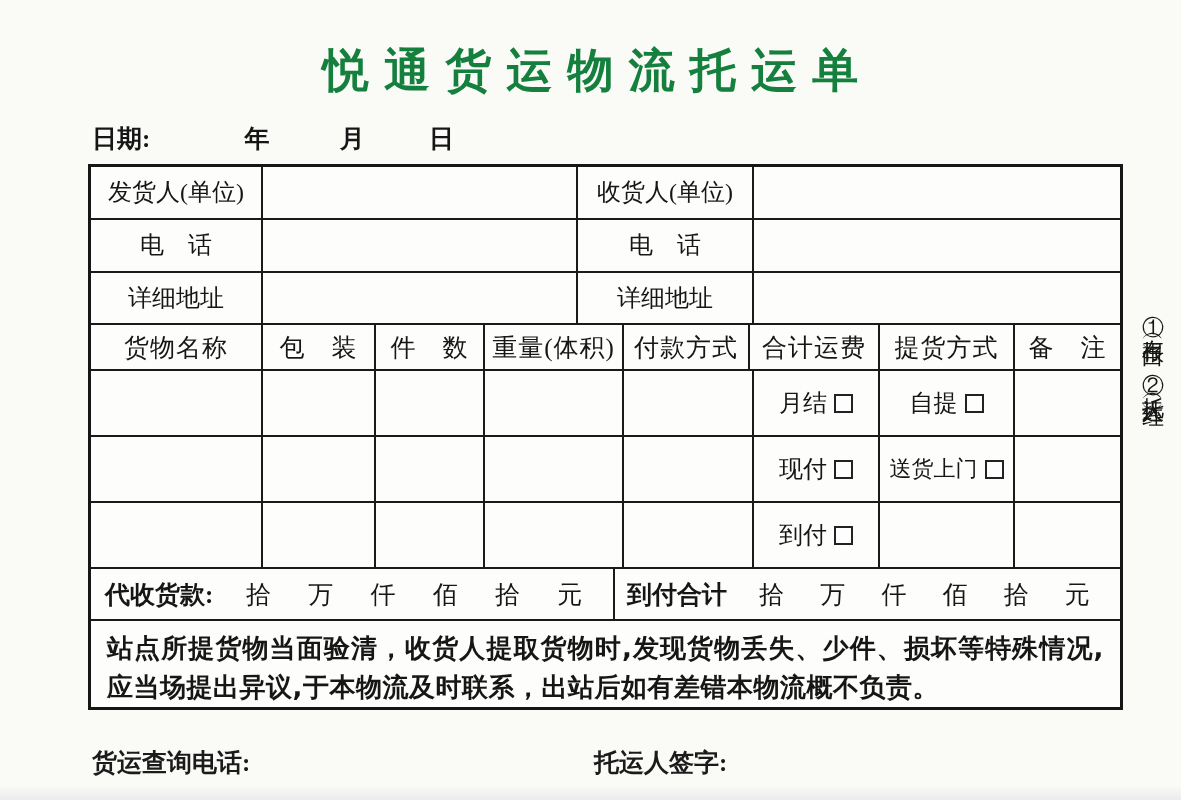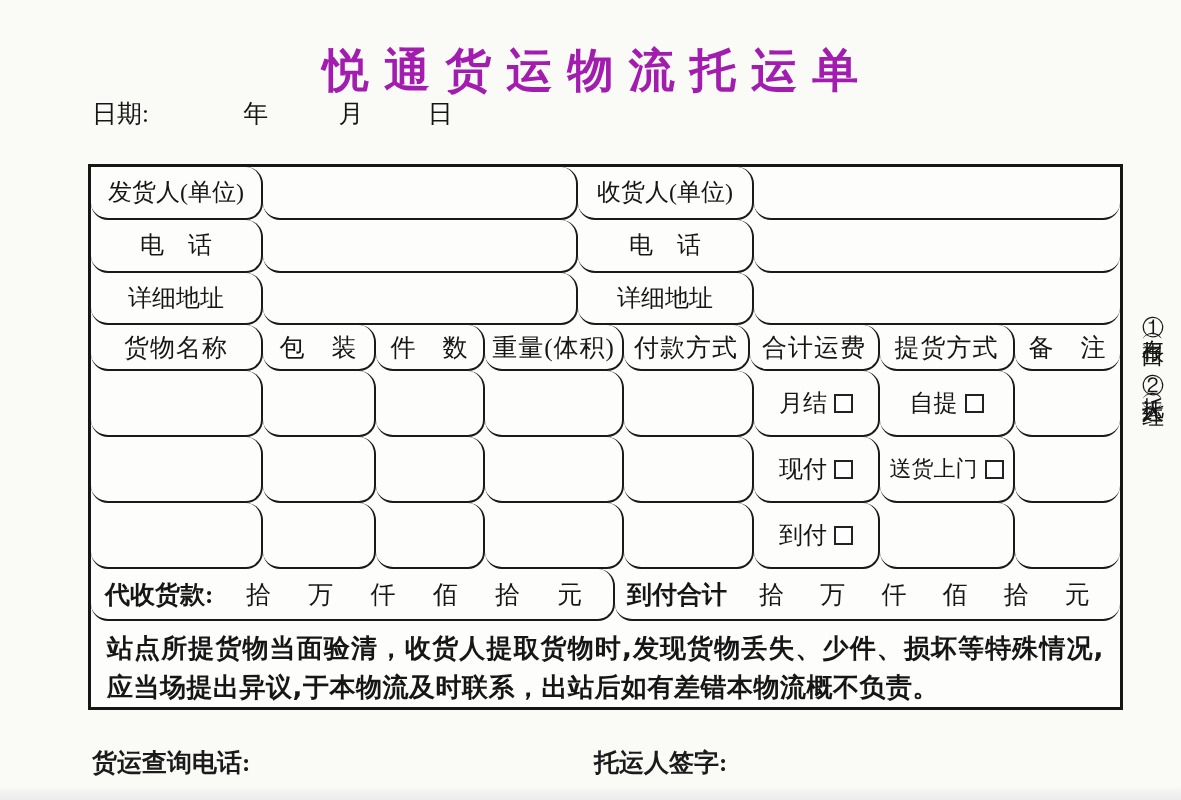--- a/index.html
+++ b/index.html
@@ -11,46 +11,45 @@
     font-family:"Liberation Serif", serif;
     color:#1b1b1b;
     overflow:hidden;
   }
   .page-title {
     position:absolute; top:40px; left:0; width:1181px;
     text-align:center;
     font-family:"DejaVu Sans", sans-serif;
     font-weight:800; font-size:46px;
     letter-spacing:0.33em; text-indent:0.33em;
-    color:#a21caf;
+    color:#15803d;
   }
   .date-line {
-    position:absolute; top:97px; left:92px;
-    font-weight:400; font-size:25px; color:#161616;
+    position:absolute; top:122px; left:92px;
+    font-weight:700; font-size:25px; color:#161616;
     white-space:nowrap;
   }
   .date-line .yr { margin-left:88px; }
   .date-line .mo { margin-left:64px; }
   .date-line .dy { margin-left:58px; }
 
   .tbl {
     position:absolute; left:88px; top:164px;
     width:1035px; height:546px;
     border:3px solid #161616;
     display:flex; flex-direction:column;
     background:#fdfdfb;
   }
   .tr { display:flex; width:100%; }
   .td {
     border-right:2px solid #1a1a1a;
     border-bottom:2px solid #1a1a1a;
     display:flex; align-items:center; justify-content:center;
     font-size:24px; color:#161616;
     overflow:hidden;
-    border-radius:17px;
   }
   .td:last-child { border-right:none; }
   .tr:last-child .td { border-bottom:none; }
   .r-party { height:56px; }
   .r-head  { height:49px; }
   .r-goods { height:70px; }
   .r-cod   { height:55px; }
   .r-notes { flex:1; }
 
   

